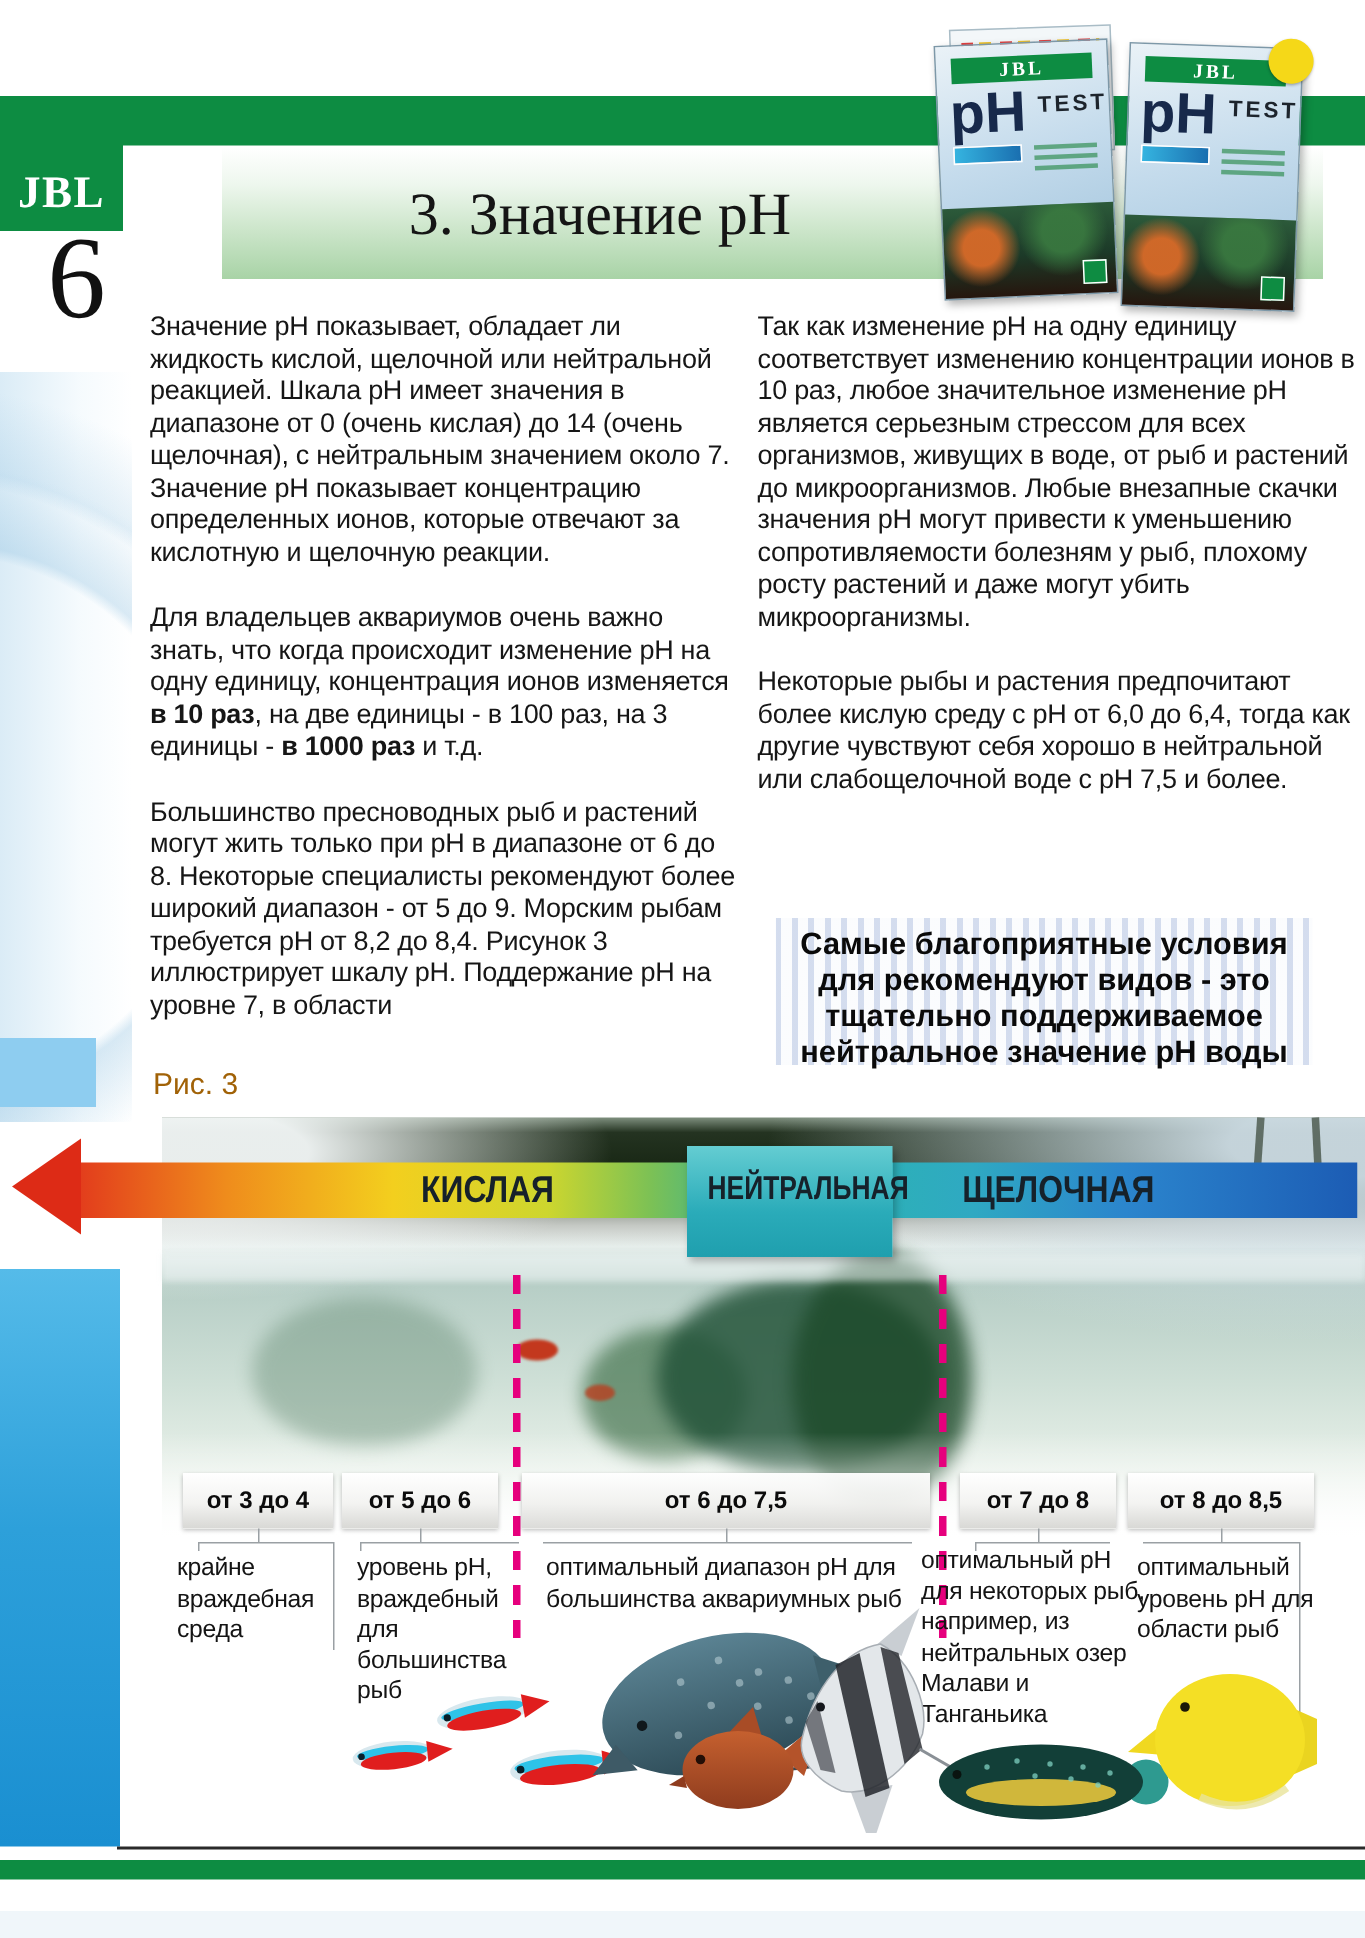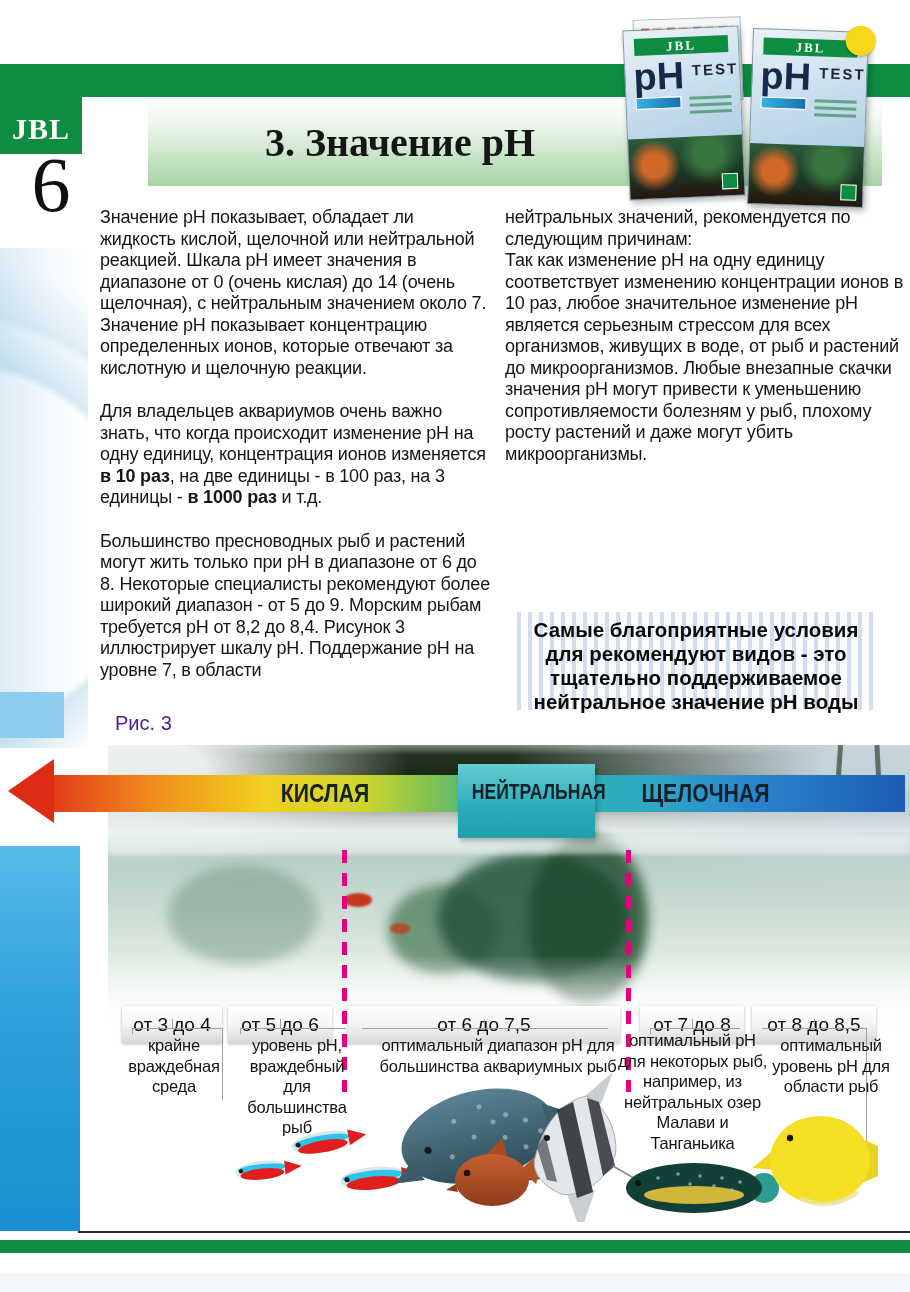--- a/index.html
+++ b/index.html
@@ -10,21 +10,21 @@
   
   .top-band{left:0;top:64px;width:910px;height:33px;background:#0d8c42;}
   .jbl-box{left:0;top:64px;width:82px;height:90px;background:#0d8c42;
            display:flex;align-items:flex-end;justify-content:center;padding-bottom:8px;box-sizing:border-box;}
   .jbl-box span{color:#fff;font-family:"Liberation Serif",serif;font-weight:700;font-size:30px;letter-spacing:1px;}
   .page-num{left:20px;top:146px;width:62px;text-align:center;
             font-family:"Liberation Serif",serif;font-size:78px;color:#111;line-height:1;}
   .title-banner{left:148px;top:98px;width:734px;height:88px;
       background:linear-gradient(180deg,#ffffff 0%,#eef7ee 28%,#cde6cb 62%,#a8d3a6 100%);}
   .title{left:150px;top:98px;width:500px;height:88px;display:flex;align-items:center;justify-content:center;
-         font-family:"Liberation Serif",serif;font-size:40px;color:#151515;font-weight:bold;}
+         font-family:"Liberation Serif",serif;font-size:40px;color:#151515;}
 
   
   .behind-box{left:634px;top:18px;width:106px;height:82px;background:#f3f7f9;border:1px solid #a9bcc6;
               transform:rotate(-2deg);}
   .bbl-strip{position:absolute;left:7px;top:8px;right:7px;height:12px;
       background:repeating-linear-gradient(90deg,#e04040 0 8px,#f4f4f4 8px 12px,#eec22c 12px 20px,#f4f4f4 20px 26px);}
   .bbl-teal{position:absolute;left:7px;top:40px;right:7px;height:11px;background:#2aacb8;
       border-top:1px solid #fff;}
   .product-box{width:116px;height:170px;background:linear-gradient(165deg,#eaf2f7 0%,#c4dbec 45%,#9dc1da 100%);
       border:1px solid #7d98a8;box-shadow:2px 3px 6px rgba(0,0,0,.3);box-sizing:border-box;}
@@ -50,21 +50,21 @@
 
   
   .col{font-size:18px;line-height:21.5px;color:#161616;letter-spacing:-0.2px;}
   .col-left{left:100px;top:207px;width:394px;}
   .col-right{left:505px;top:207px;width:398px;}
   .para{margin:0 0 22px 0;}
   .para:last-child{margin-bottom:0;}
   .highlight{left:517px;top:612px;width:358px;height:98px;padding-top:6px;box-sizing:border-box;
       background:repeating-linear-gradient(90deg,rgba(176,192,224,.55) 0 4px,rgba(248,250,253,.6) 4px 11px);
       font-weight:700;font-size:20.5px;line-height:24px;text-align:center;color:#0a0a0a;}
-  .fig-label{left:115px;top:712px;font-size:20px;color:#4c1d95;}
+  .fig-label{left:102px;top:712px;font-size:20px;color:#a16207;}
 
   
   .photo{left:108px;top:745px;width:802px;height:292px;
       background:
         radial-gradient(ellipse at 97% 6%,rgba(205,220,228,.95) 0 6%,rgba(205,220,228,0) 34%),
         radial-gradient(ellipse at 1% 8%,rgba(244,248,248,.95) 0 8%,rgba(244,248,248,0) 26%),
         linear-gradient(180deg,#7e8f7e 0px,#243321 10px,#182714 34px,rgba(24,39,20,.25) 72px,rgba(24,39,20,0) 86px),
         linear-gradient(180deg,rgba(0,0,0,0) 72px,#b7cec6 112px,#cfe0d7 178px,#e9f1ea 238px,#ffffff 292px);}
   .surface{left:108px;top:836px;width:802px;height:18px;background:rgba(235,243,243,.55);filter:blur(2px);}
   .blob{position:absolute;border-radius:50%;filter:blur(6px);}
@@ -86,31 +86,31 @@
       background:linear-gradient(180deg,#64cdd2 0%,#2aabb9 60%,#1f9fae 100%);
       box-shadow:2px 3px 5px rgba(0,0,0,.25);}
   .neutral-box .scale-label{display:block;margin-top:15px;font-size:22px;transform:scaleX(.8);}
 
   .dash{width:5px;background:repeating-linear-gradient(180deg,#e6007d 0 13px,rgba(0,0,0,0) 13px 23px);}
   .dash-left{left:342px;top:850px;height:242px;}
   .dash-right{left:626px;top:850px;height:242px;}
 
   .range-box{top:982px;height:37px;display:flex;align-items:center;justify-content:center;
       background:linear-gradient(180deg,#ffffff 0%,#f3f3f1 55%,#d8d8d5 100%);
-      box-shadow:0 1px 3px rgba(0,0,0,.28);font-weight:400;font-size:19px;color:#0c0c0c;margin-top:24px;}
+      box-shadow:0 1px 3px rgba(0,0,0,.28);font-weight:700;font-size:16px;color:#0c0c0c;}
   .rb1{left:122px;width:100px;}
   .rb2{left:228px;width:104px;}
   .rb3{left:348px;width:272px;background:linear-gradient(180deg,rgba(255,255,255,.95),rgba(240,240,238,.9) 55%,rgba(216,216,213,.92) 100%);}
   .rb4{left:640px;width:104px;}
   .rb5{left:752px;width:124px;}
 
   .tick{position:absolute;width:1px;background:#9aa0a4;}
   .hbar{position:absolute;height:1px;background:#9aa0a4;}
 
-  .desc{position:absolute;font-size:16.5px;line-height:20.5px;text-align:center;color:#141414;letter-spacing:-0.2px;}
+  .desc{position:absolute;font-size:16.5px;line-height:20.5px;color:#141414;letter-spacing:-0.2px;}
   .d1{left:118px;top:1035px;width:112px;}
   .d2{left:238px;top:1035px;width:118px;}
   .d3{left:364px;top:1035px;width:268px;}
   .d4{left:614px;top:1030px;width:157px;}
   .d5{left:758px;top:1035px;width:146px;}
 
   
   .ripple{left:0;top:248px;width:88px;height:500px;
       background:
         radial-gradient(circle at -40px 300px,rgba(0,0,0,0) 178px,rgba(130,185,220,.30) 186px,rgba(0,0,0,0) 238px),
@@ -173,22 +173,22 @@
   <div class="pb-sq"></div>
   <div class="neu-badge"></div>
 </div>
 
 <div class="abs col col-left">
   <p class="para">Значение pH показывает, обладает ли жидкость кислой, щелочной или нейтральной реакцией. Шкала pH имеет значения в диапазоне от 0 (очень кислая) до 14 (очень щелочная), с нейтральным значением около 7. Значение pH показывает концентрацию определенных ионов, которые отвечают за кислотную и щелочную реакции.</p>
   <p class="para"><span>Для владельцев аквариумов очень важно знать, что когда происходит изменение pH на одну единицу, концентрация ионов изменяется </span><span style="font-weight: 700;">в 10 раз</span><span>, на две единицы - </span><span style="font-weight: 400;">в 100 раз</span><span>, на 3 единицы - </span><span style="font-weight: 700;">в 1000 раз</span><span> и т.д.</span></p>
   <p class="para">Большинство пресноводных рыб и растений могут жить только при pH в диапазоне от 6 до 8. Некоторые специалисты рекомендуют более широкий диапазон - от 5 до 9. Морским рыбам требуется pH от 8,2 до 8,4. Рисунок 3 иллюстрирует шкалу pH. Поддержание pH на уровне 7, в области</p>
 </div>
 <div class="abs col col-right">
-  <p class="para" style="margin:0;">нейтральных значений, рекомендуется по следующим причинам:</p>
   <p class="para">Так как изменение pH на одну единицу соответствует изменению концентрации ионов в 10 раз,  любое значительное изменение pH является серьезным стрессом для всех организмов, живущих в воде, от рыб и растений до микроорганизмов. Любые внезапные скачки значения pH могут привести к уменьшению сопротивляемости болезням у рыб, плохому росту растений и даже могут убить микроорганизмы.</p>
+  <p class="para">Некоторые рыбы и растения предпочитают более кислую среду с pH от 6,0 до 6,4, тогда как другие чувствуют себя хорошо в нейтральной или слабощелочной воде с pH 7,5 и более.</p>
 </div>
 <div class="abs highlight">Самые благоприятные условия для рекомендуют видов - это тщательно поддерживаемое нейтральное значение pH воды</div>
 
 <div class="abs fig-label">Рис. 3</div>
 
 <div class="abs photo">
   <div class="trunk" style="left:728px;transform:rotate(4deg);"></div>
   <div class="trunk" style="left:768px;transform:rotate(-3deg);"></div>
   <div class="blob plant4"></div>
   <div class="blob plant3"></div>

